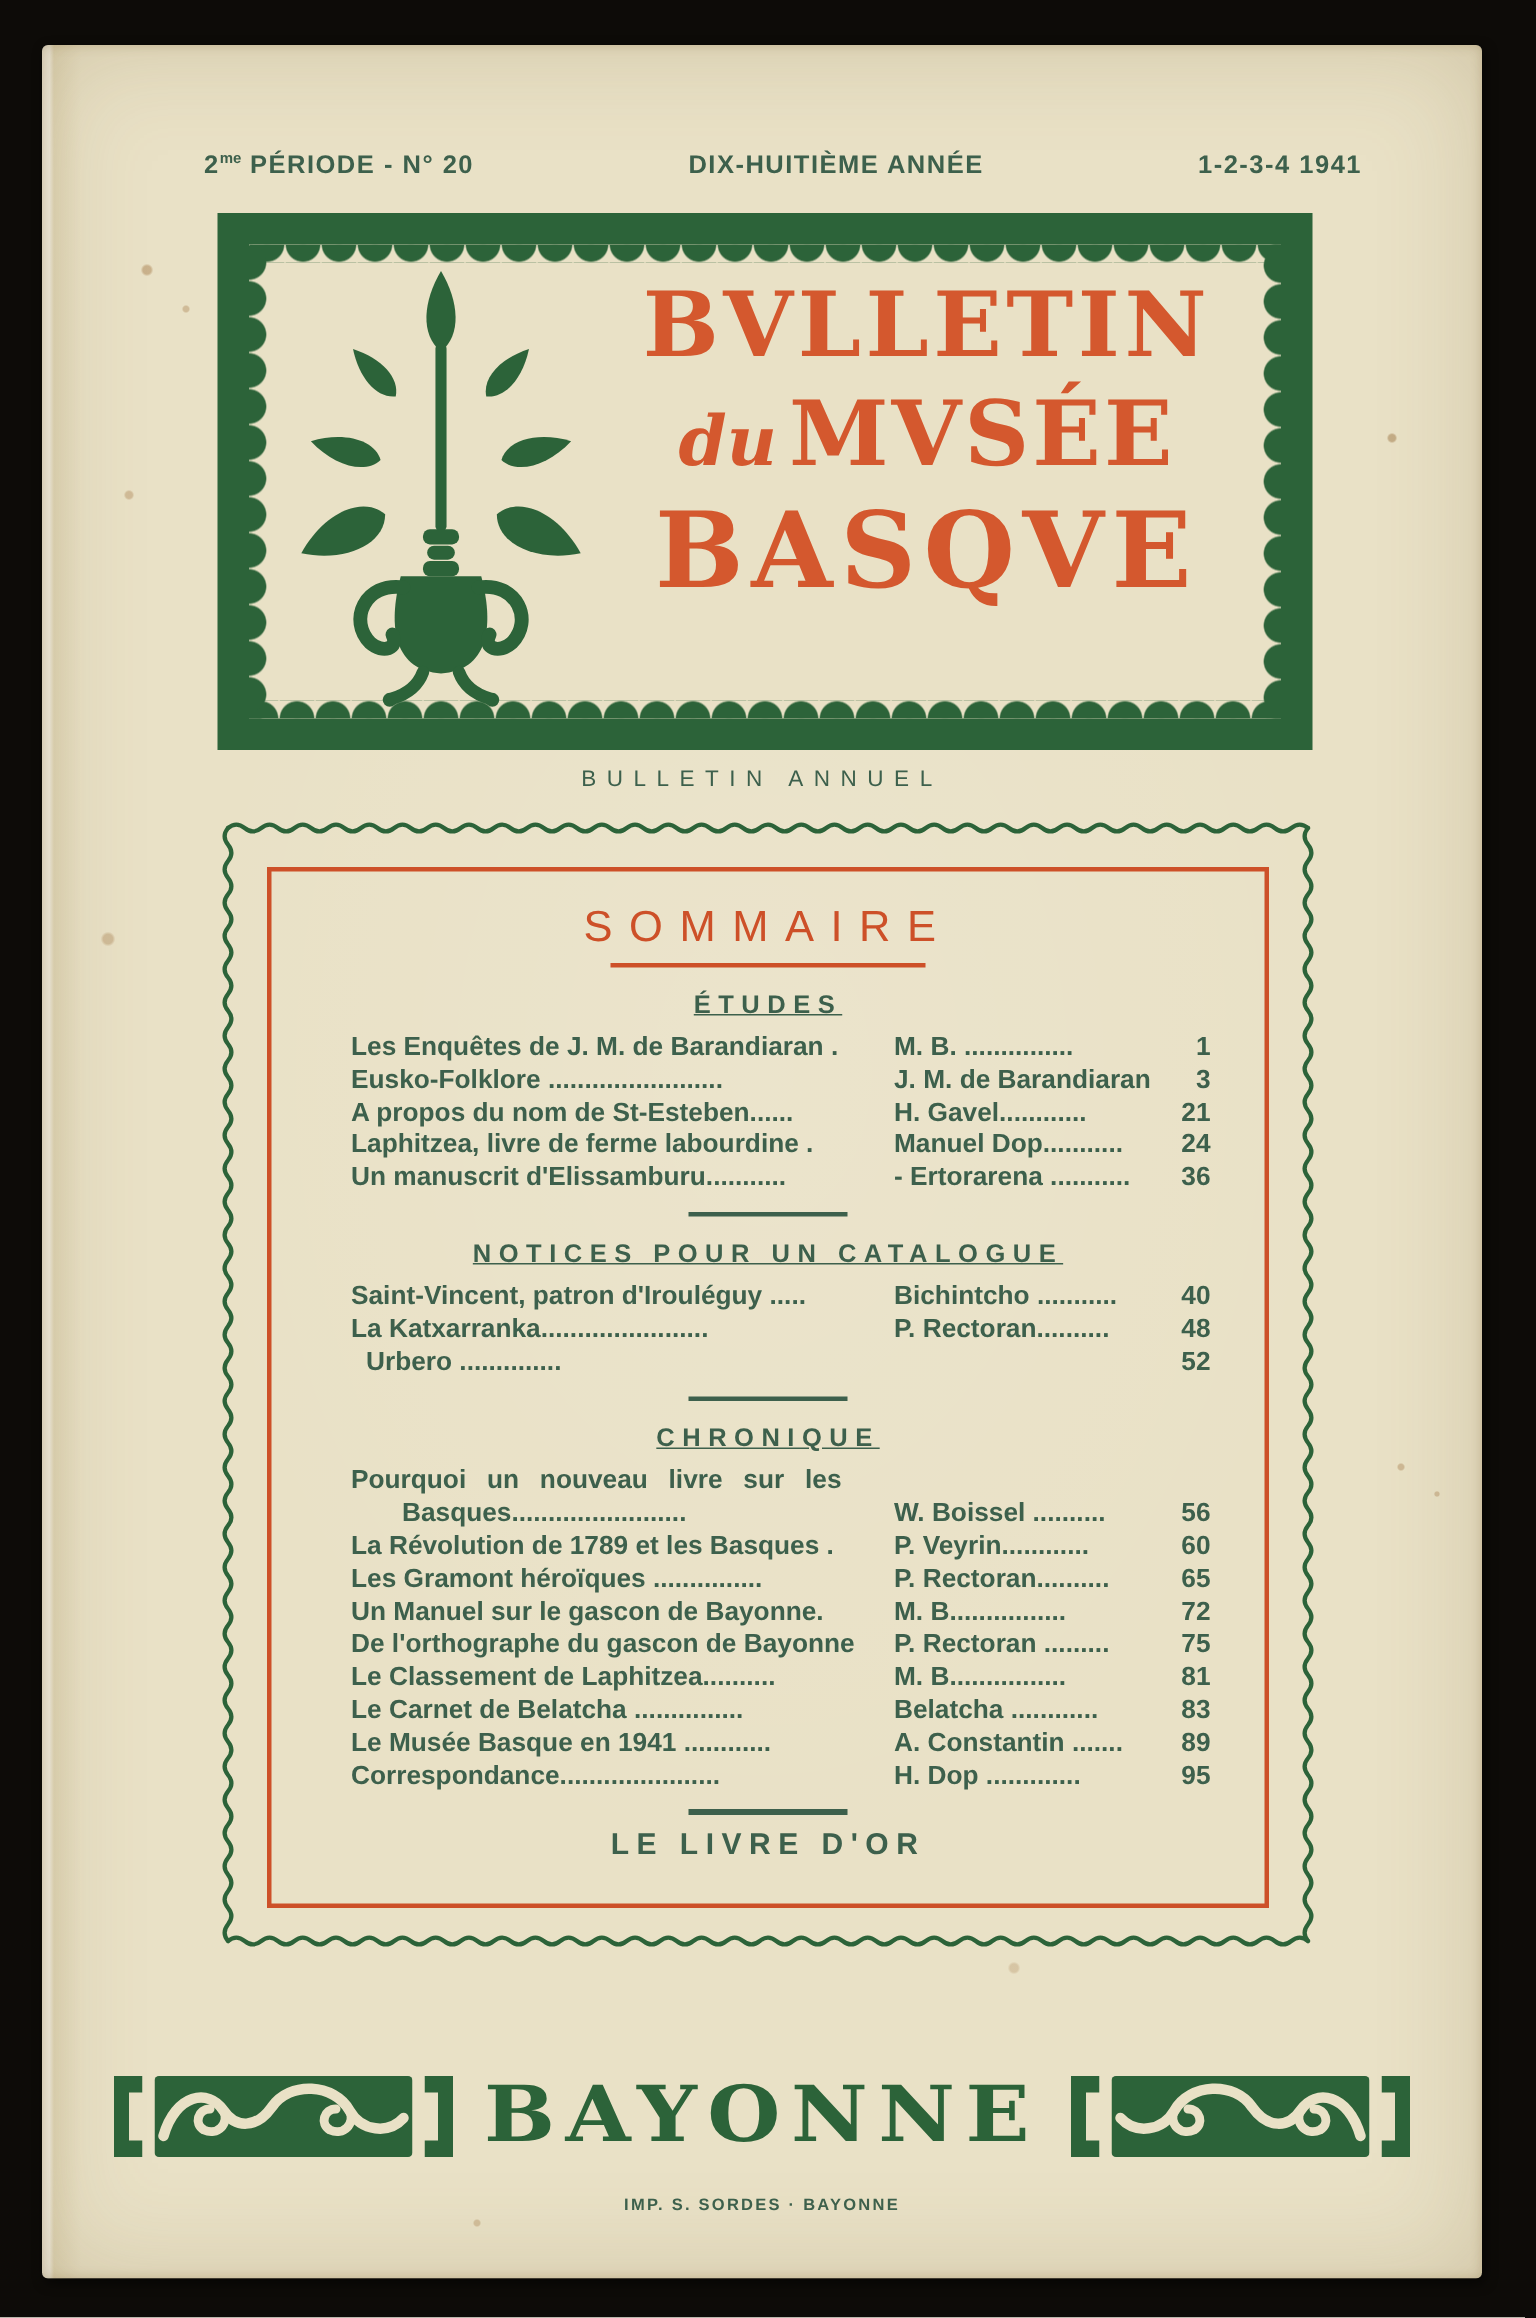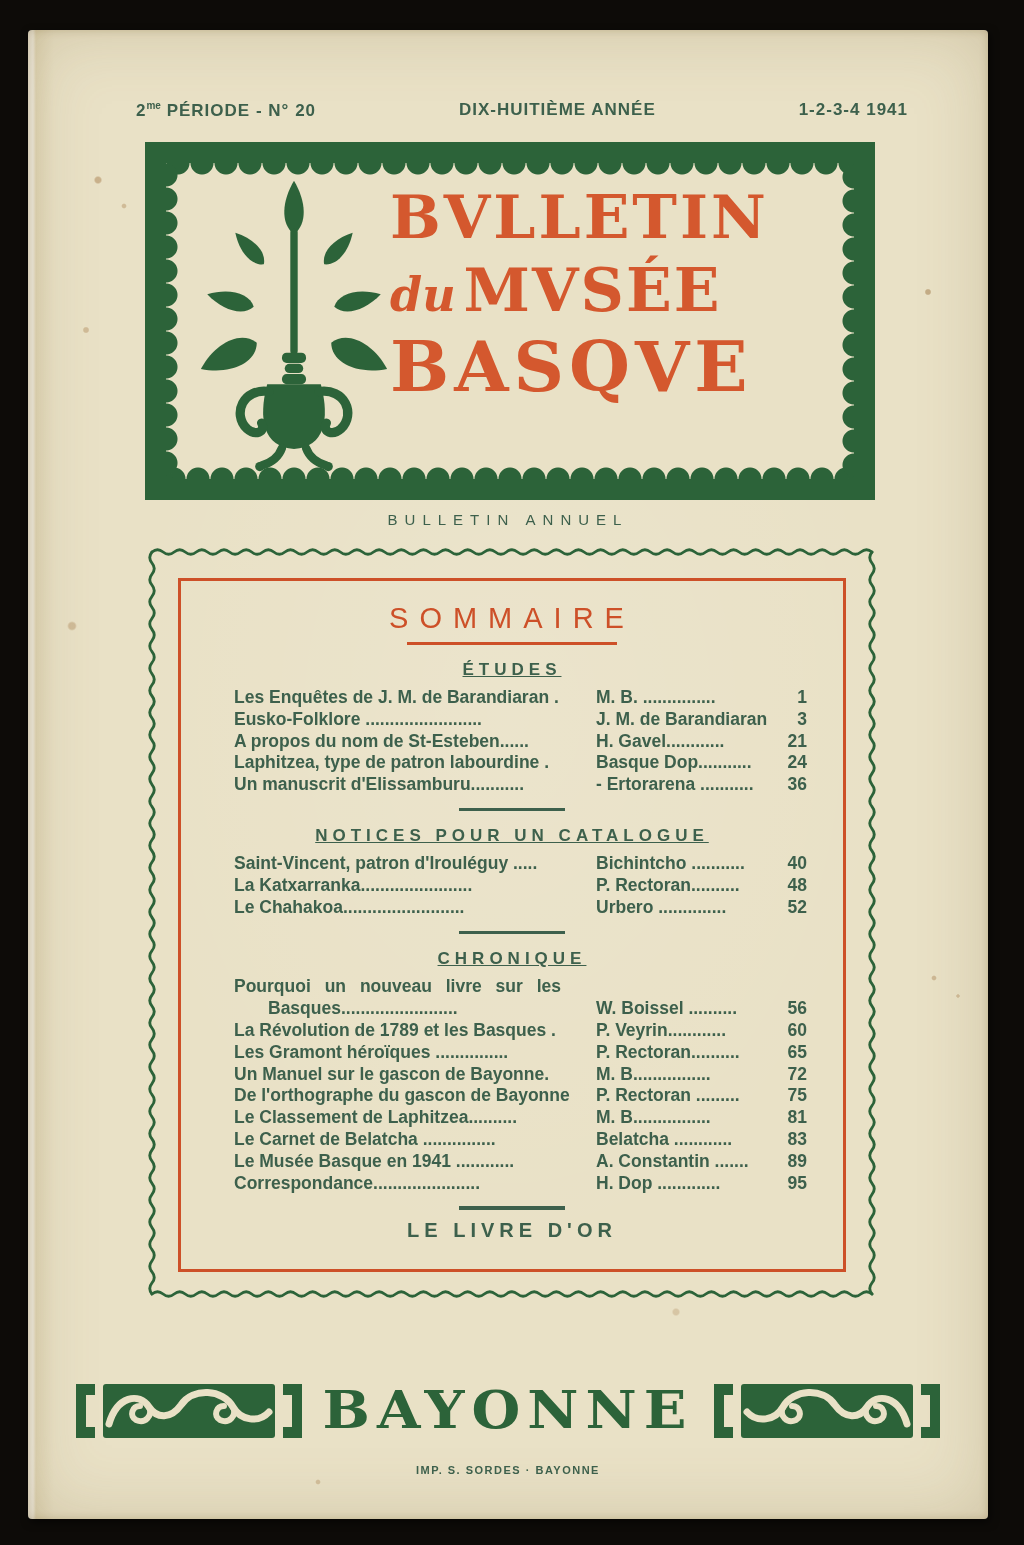--- a/index.html
+++ b/index.html
@@ -36,21 +36,21 @@
   .header-row sup{font-size:10px;letter-spacing:0;}
   
   .title-frame{position:absolute;left:117px;top:112px;width:730px;height:358px;background:var(--green);}
   .frame-inner{position:absolute;inset:21px;background:var(--paper);}
   .sc{position:absolute;}
   .sc.top{left:0;right:0;top:0;height:12px;background-image:radial-gradient(circle at 12px 0px, var(--green) 11px, rgba(0,0,0,0) 12px);background-size:24px 12px;background-repeat:repeat-x;}
   .sc.bottom{left:0;right:0;bottom:0;height:12px;background-image:radial-gradient(circle at 12px 12px, var(--green) 11px, rgba(0,0,0,0) 12px);background-size:24px 12px;background-repeat:repeat-x;background-position:bottom;}
   .sc.left{top:0;bottom:0;left:0;width:12px;background-image:radial-gradient(circle at 0px 12px, var(--green) 11px, rgba(0,0,0,0) 12px);background-size:12px 24px;background-repeat:repeat-y;}
   .sc.right{top:0;bottom:0;right:0;width:12px;background-image:radial-gradient(circle at 12px 12px, var(--green) 11px, rgba(0,0,0,0) 12px);background-size:12px 24px;background-repeat:repeat-y;background-position:right;}
   .plant{position:absolute;left:26px;top:14px;width:204px;height:296px;}
-  .mast-title{position:absolute;left:224px;right:8px;top:24px;color:var(--torange);
+  .mast-title{position:absolute;left:224px;right:8px;top:24px;text-align:center;color:var(--torange);
     font-family:"DejaVu Serif",serif;font-weight:bold;}
   .mt1{font-size:60px;line-height:1;letter-spacing:3px;}
   .mt2{font-size:60px;line-height:1;margin-top:13px;letter-spacing:2px;}
   .mt2 .du{font-size:46px;font-style:italic;margin-right:8px;letter-spacing:0;}
   .mt3{font-size:70px;line-height:1;margin-top:12px;letter-spacing:5px;}
   .annual{position:absolute;top:481px;left:0;right:0;text-align:center;color:var(--tgreen);
     font-weight:normal;font-size:15px;letter-spacing:7px;}
   
   .wavy-box{position:absolute;left:119px;top:517px;width:730px;height:752px;}
   #wavy-border{position:absolute;inset:0;width:100%;height:100%;}
@@ -152,43 +152,42 @@
               <span class="t">Eusko-Folklore ........................</span>
               <span class="a">J. M. de Barandiaran .</span>
               <span class="p">3</span>
             </div>
             <div class="row">
               <span class="t">A propos du nom de St-Esteben......</span>
               <span class="a">H. Gavel............</span>
               <span class="p">21</span>
             </div>
             <div class="row">
-              <span class="t">Laphitzea, type de patron labourdine .</span>
-              <span class="a">Basque Dop...........</span>
+              <span class="t">Laphitzea, livre de ferme labourdine .</span>
+              <span class="a">Manuel Dop...........</span>
               <span class="p">24</span>
             </div>
             <div class="row">
               <span class="t">Un manuscrit d'Elissamburu...........</span>
               <span class="a">- Ertorarena ...........</span>
               <span class="p">36</span>
             </div>
             <div class="divider"></div>
             <div class="sec-heading">NOTICES POUR UN CATALOGUE</div>
             <div class="row">
               <span class="t">Saint-Vincent, patron d'Irouléguy .....</span>
               <span class="a">Bichintcho ...........</span>
               <span class="p">40</span>
             </div>
             <div class="row">
               <span class="t">La Katxarranka.......................</span>
               <span class="a">P. Rectoran..........</span>
               <span class="p">48</span>
             </div>
             <div class="row">
-              <span class="t">Le Chahakoa.........................</span>
               <span class="a">Urbero ..............</span>
               <span class="p">52</span>
             </div>
             <div class="divider"></div>
             <div class="sec-heading">CHRONIQUE</div>
             <div class="row pre-line">Pourquoi un nouveau livre sur les</div>
             <div class="row">
               <span class="t indent">Basques........................</span>
               <span class="a">W. Boissel ..........</span>
               <span class="p">56</span>

